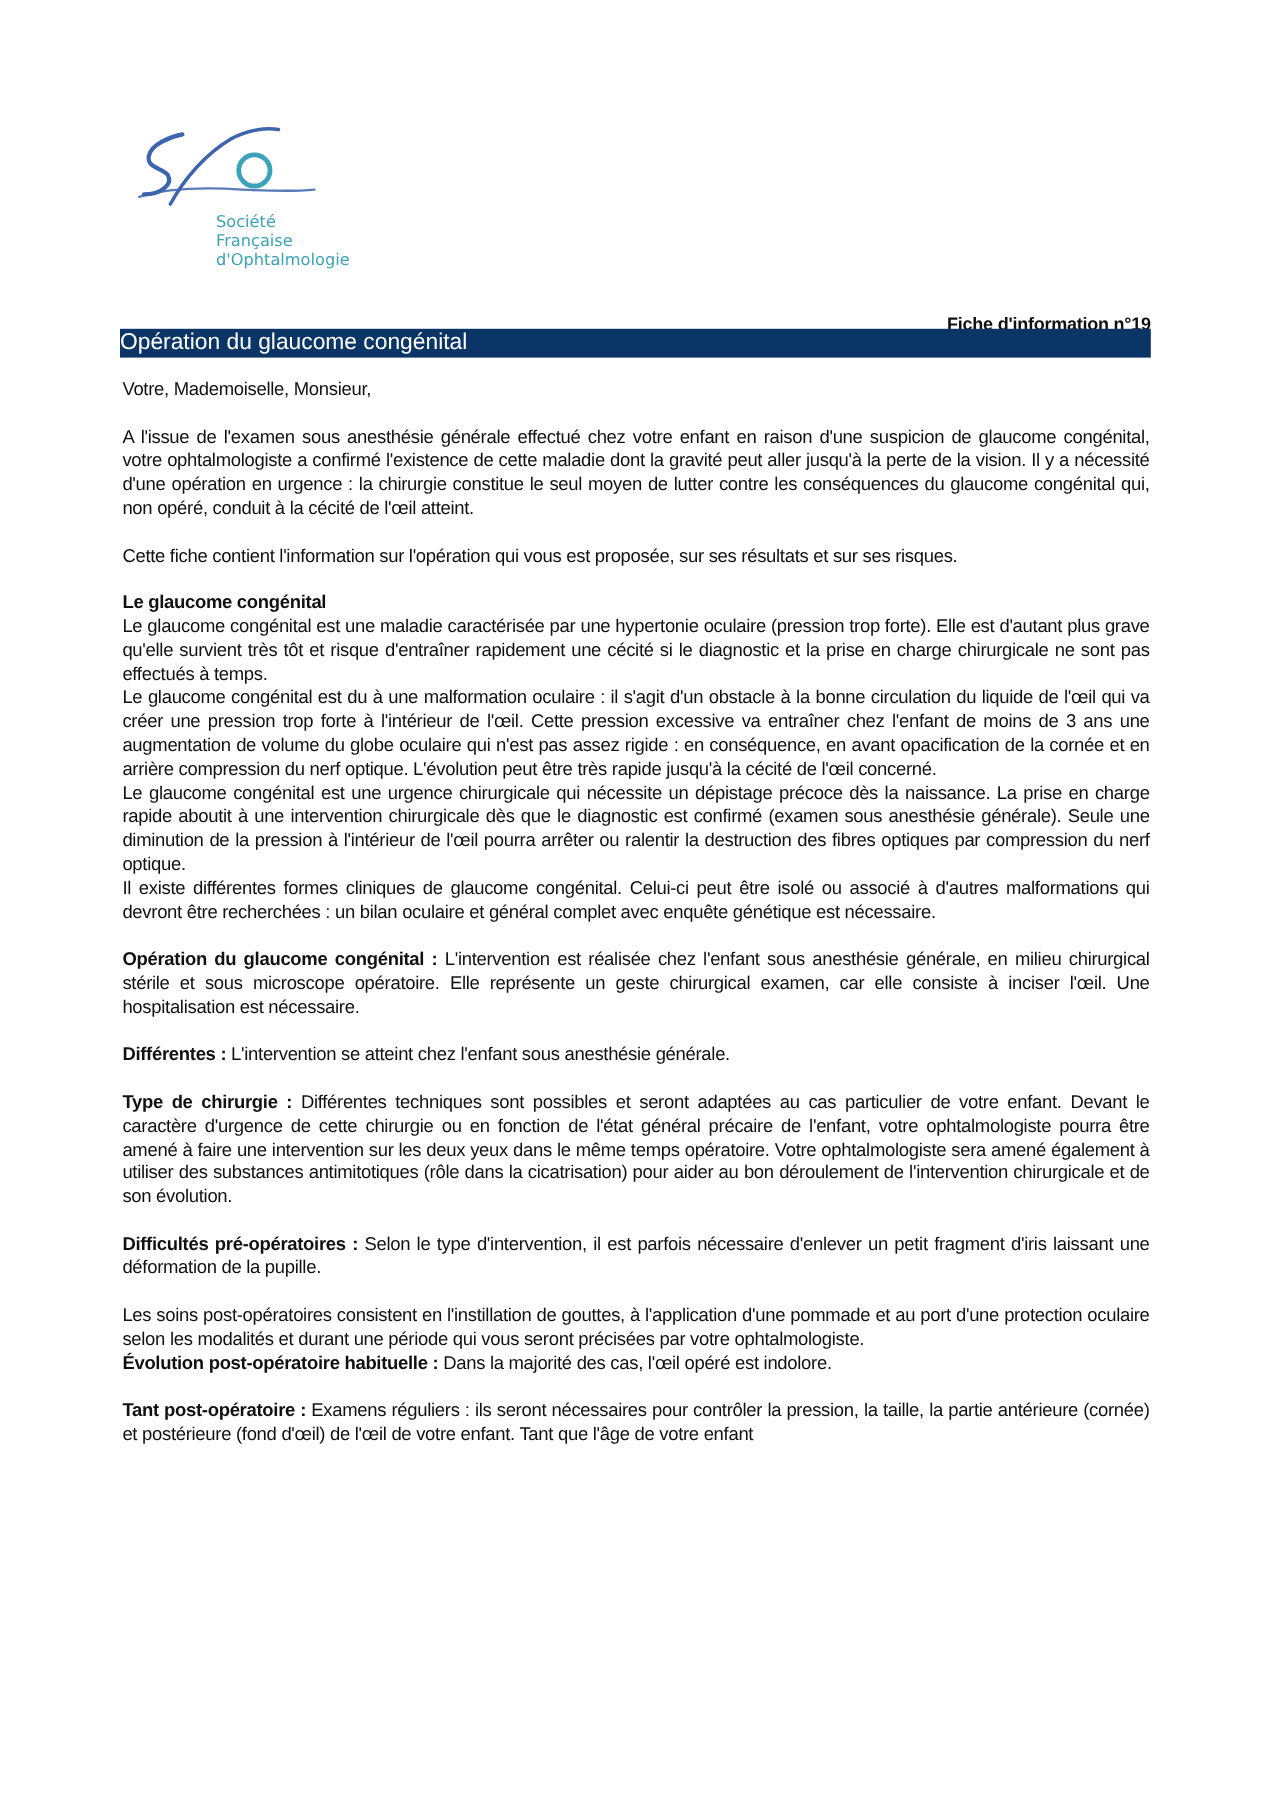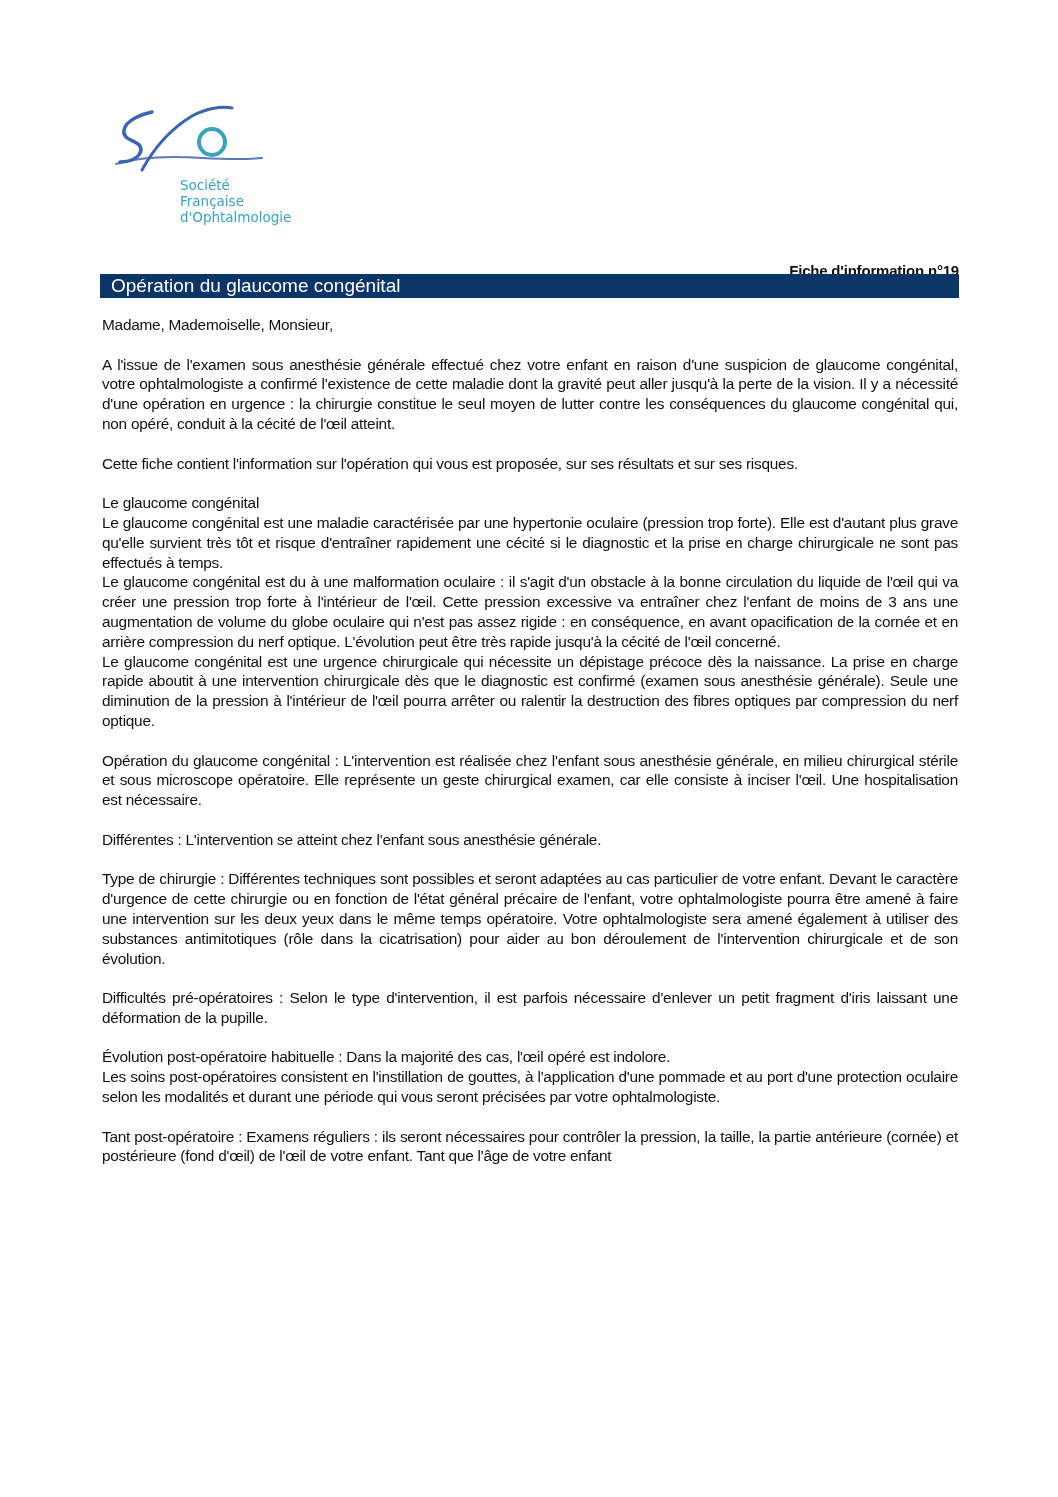--- a/index.html
+++ b/index.html
@@ -49,39 +49,39 @@
     .title-bar {
       position: absolute;
       left: 100px;
       top: 274px;
       width: 859px;
       height: 24px;
       background: #0b3566;
       color: #ffffff;
       font-size: 19px;
       line-height: 24px;
-      padding-left: 11px;
+      padding-left: 0;
       box-sizing: border-box;
       font-weight: normal;
     }
     .content {
       position: absolute;
       left: 102px;
       top: 315px;
       width: 856px;
       font-size: 15.4px;
       line-height: 19.8px;
       letter-spacing: -0.25px;
       text-align: justify;
     }
     .content p {
       margin: 0;
     }
     .gap { height: 19.8px; }
-    .b { font-weight: normal; }
+    .b { font-weight: bold; }
   </style>
 </head>
 <body>
 
 <div class="logo">
   <svg width="170" height="75" viewBox="0 0 170 75">
 
     <path d="M 40 14 C 30 16, 14 22, 12 32 C 10 42, 24 42, 28 48 C 32 56, 22 64, 8 64" fill="none" stroke="#3d64ae" stroke-width="3.5" stroke-linecap="round"></path>
     <path d="M 30 72 C 42 50, 60 30, 80 18 C 95 10, 110 8, 120 10" fill="none" stroke="#3d64ae" stroke-width="3" stroke-linecap="round"></path>
     <path d="M 4 66 C 30 58, 60 58, 90 60 C 110 61, 130 62, 150 60" fill="none" stroke="#3d64ae" stroke-width="2" stroke-linecap="round" opacity="0.85"></path>
@@ -92,43 +92,44 @@
     <div>Française</div>
     <div>d'Ophtalmologie</div>
   </div>
 </div>
 
 <div class="fiche-number">Fiche d'information n°19</div>
 
 <div class="title-bar">Opération du glaucome congénital</div>
 
 <div class="content">
-  <p>Madame, Mademoiselle, Monsieur,</p>
+  <p>Votre, Mademoiselle, Monsieur,</p>
   <div class="gap"></div>
   <p>A l'issue de l'examen sous anesthésie générale effectué chez votre enfant en raison d'une suspicion de glaucome congénital, votre ophtalmologiste a confirmé l'existence de cette maladie dont la gravité peut aller jusqu'à la perte de la vision. Il y a nécessité d'une opération en urgence : la chirurgie constitue le seul moyen de lutter contre les conséquences du glaucome congénital qui, non opéré, conduit à la cécité de l'œil atteint.</p>
   <div class="gap"></div>
   <p>Cette fiche contient l'information sur l'opération qui vous est proposée, sur ses résultats et sur ses risques.</p>
   <div class="gap"></div>
 
   <p class="b">Le glaucome congénital</p>
   <p>Le glaucome congénital est une maladie caractérisée par une hypertonie oculaire (pression trop forte). Elle est d'autant plus grave qu'elle survient très tôt et risque d'entraîner rapidement une cécité si le diagnostic et la prise en charge chirurgicale ne sont pas effectués à temps.</p>
   <p>Le glaucome congénital est du à une malformation oculaire : il s'agit d'un obstacle à la bonne circulation du liquide de l'œil qui va créer une pression trop forte à l'intérieur de l'œil.  Cette pression excessive va entraîner chez l'enfant de moins de 3 ans une augmentation de volume du globe oculaire qui n'est pas assez rigide : en conséquence, en avant opacification de la cornée et en arrière compression du nerf optique. L'évolution peut être très rapide jusqu'à la cécité de l'œil concerné.</p>
   <p>Le glaucome congénital est une urgence chirurgicale qui nécessite un dépistage précoce dès la naissance. La prise en charge rapide aboutit à une intervention chirurgicale dès que le diagnostic est confirmé (examen sous anesthésie générale). Seule une diminution de la pression à l'intérieur de l'œil pourra arrêter ou ralentir la destruction des fibres optiques par compression du nerf optique.</p>
+  <p>Il existe différentes formes cliniques de glaucome congénital. Celui-ci peut être isolé ou associé à d'autres malformations qui devront être recherchées : un bilan oculaire et général complet avec enquête génétique est nécessaire.</p>
   <div class="gap"></div>
 
   <p><span class="b">Opération du glaucome congénital :</span><span> L'intervention est réalisée chez l'enfant sous anesthésie générale, en milieu chirurgical stérile et sous microscope opératoire. Elle représente un geste chirurgical examen, car elle consiste à inciser l'œil. Une hospitalisation est nécessaire.</span></p>
   <div class="gap"></div>
 
   <p><span class="b">Différentes :</span><span> L'intervention se atteint chez l'enfant sous anesthésie générale.</span></p>
   <div class="gap"></div>
 
   <p><span class="b">Type de chirurgie :</span><span> Différentes techniques sont possibles et seront adaptées au cas particulier de votre enfant. Devant le caractère d'urgence de cette chirurgie ou en fonction de l'état général précaire de l'enfant, votre ophtalmologiste pourra être amené à faire une intervention sur les deux yeux dans le même temps opératoire. Votre ophtalmologiste sera amené également à utiliser des substances antimitotiques (rôle dans la cicatrisation) pour aider au bon déroulement de l'intervention chirurgicale et de son évolution.</span></p>
   <div class="gap"></div>
 
   <p><span class="b">Difficultés pré-opératoires :</span><span> Selon le type d'intervention, il est parfois nécessaire d'enlever un petit fragment d'iris laissant une déformation de la pupille.</span></p>
   <div class="gap"></div>
 
+  <p>Les soins post-opératoires consistent en  l'instillation de gouttes, à l'application d'une pommade et au port d'une protection oculaire selon les modalités et durant une période qui vous seront précisées par votre ophtalmologiste.</p>
   <p><span class="b">Évolution post-opératoire habituelle :</span><span> Dans la majorité des cas, l'œil opéré est indolore.</span></p>
-  <p>Les soins post-opératoires consistent en  l'instillation de gouttes, à l'application d'une pommade et au port d'une protection oculaire selon les modalités et durant une période qui vous seront précisées par votre ophtalmologiste.</p>
   <div class="gap"></div>
 
   <p><span class="b">Tant  post-opératoire :</span><span> Examens réguliers : ils seront nécessaires pour contrôler la pression, la taille, la partie antérieure (cornée) et postérieure (fond d'œil) de l'œil de votre enfant. Tant que l'âge de votre enfant</span></p>
 </div>
 
 </body></html>

